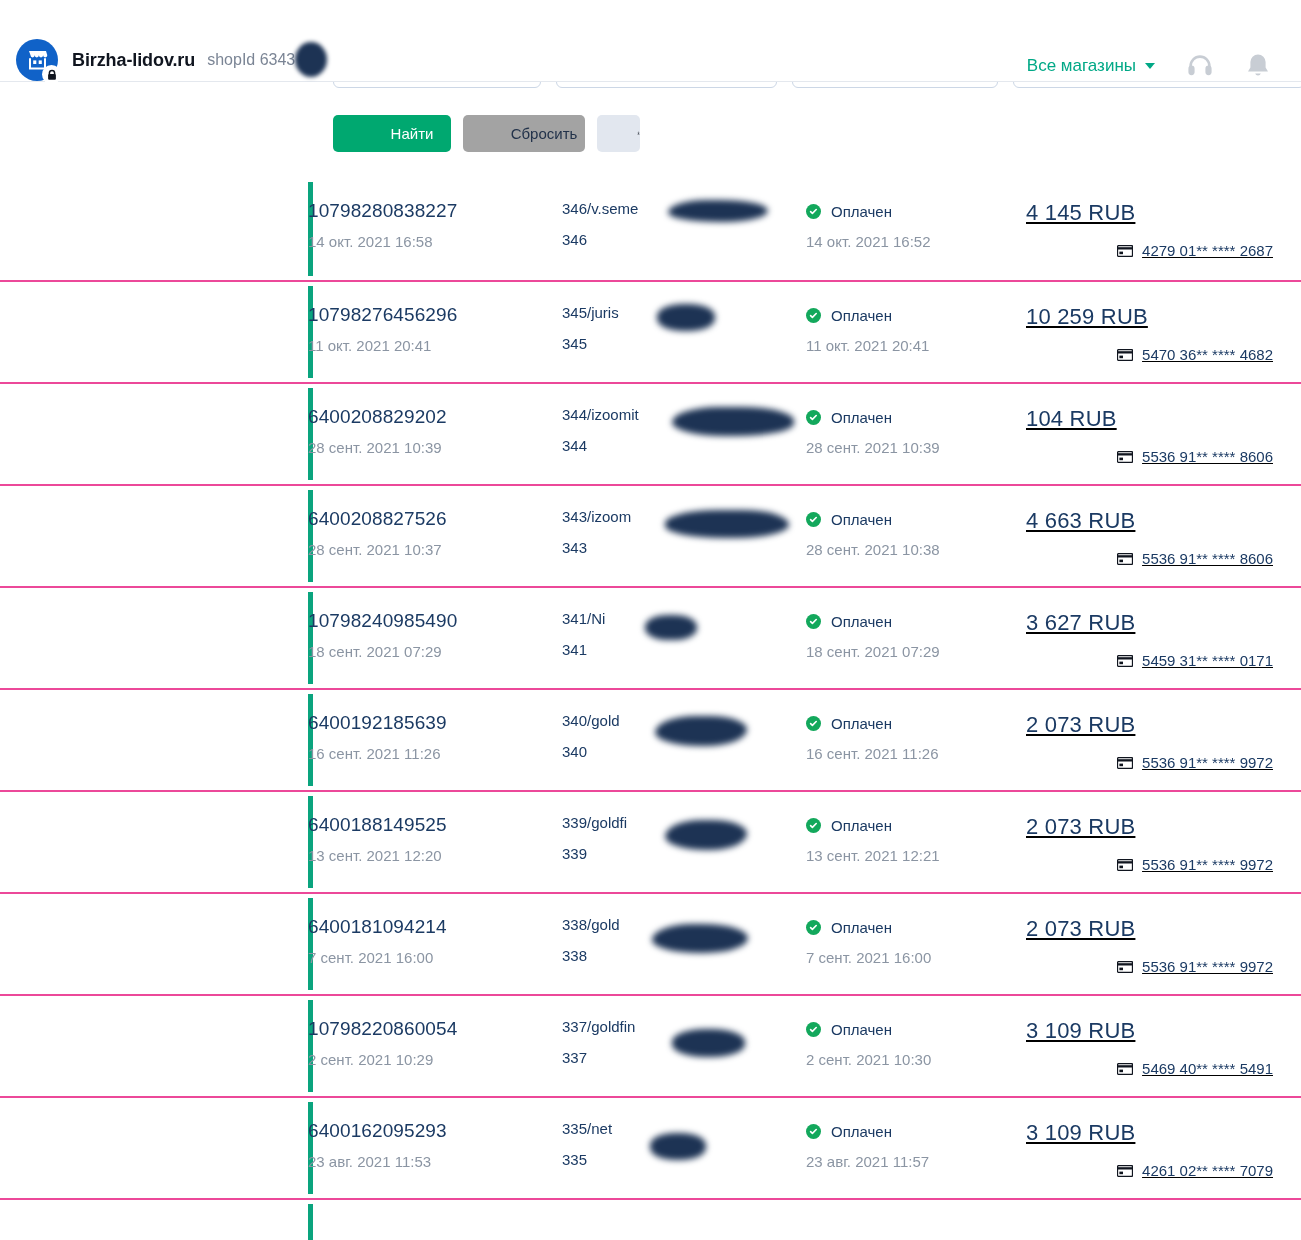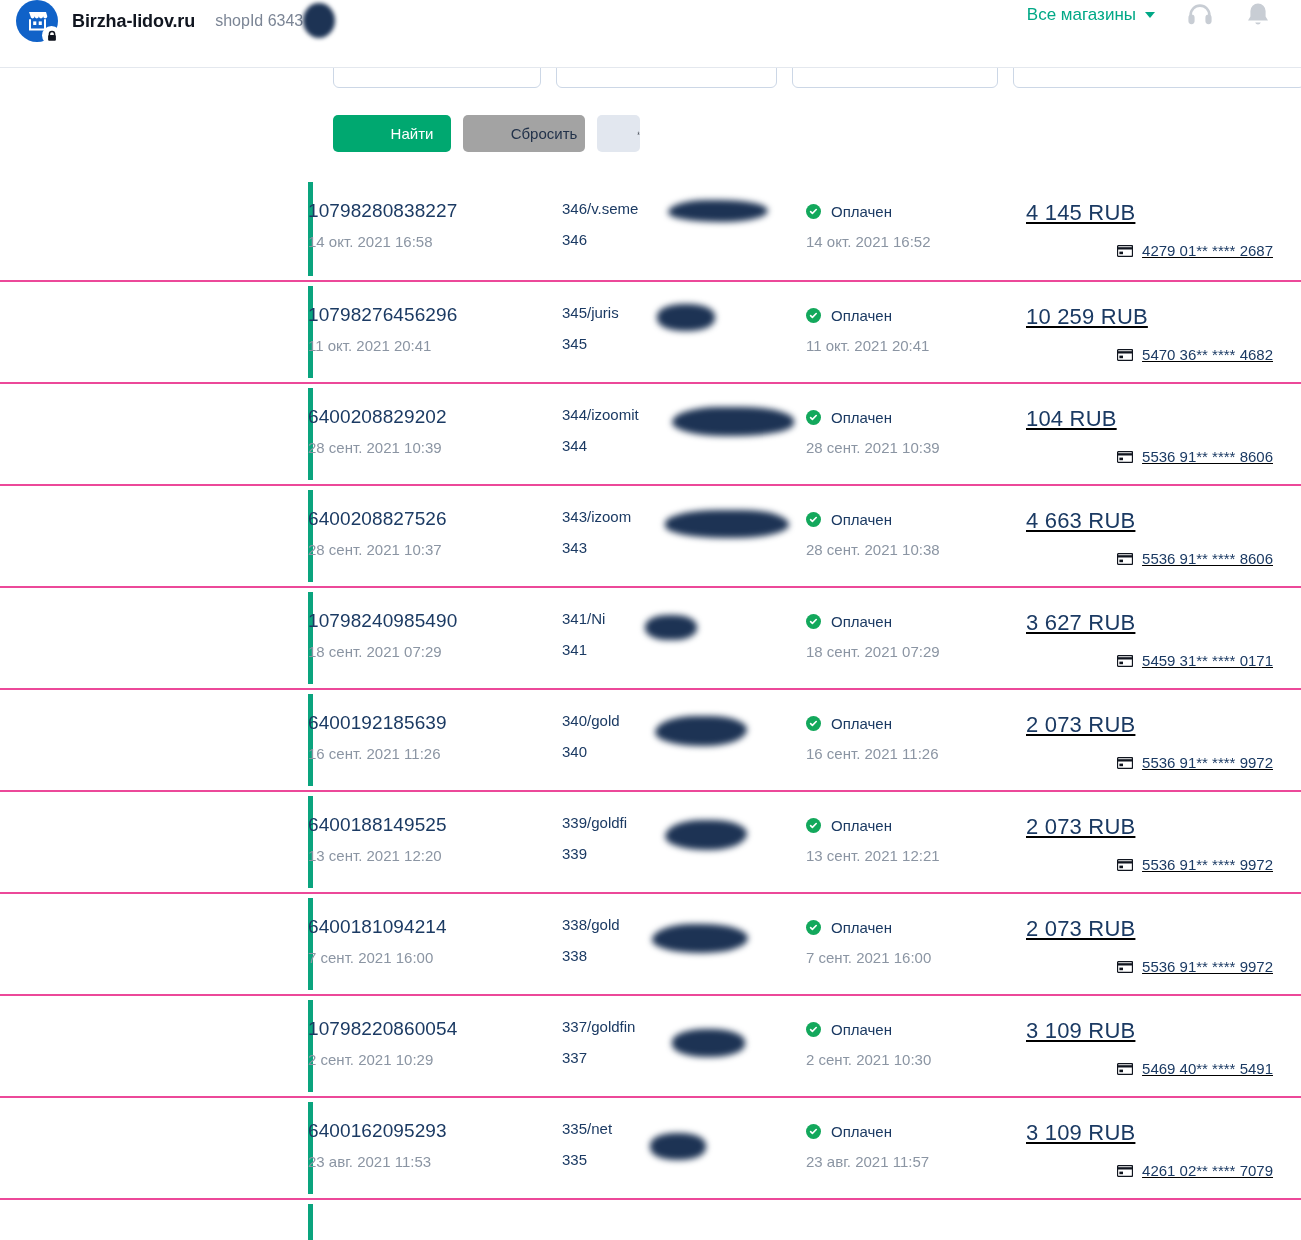--- a/index.html
+++ b/index.html
@@ -80,28 +80,28 @@
   .btn-icon {
     width: 43px;
     background: #e2e7ef;
     color: #10151f;
   }
   .dl-icon { display: block; }
 
   
   #header {
     position: absolute;
-    left: 0; top: 0;
+    left: 0; top: 14px;
     width: 1301px;
     height: 68px;
     background: #ffffff;
     border-bottom: 1px solid #e4e8ee;
     z-index: 40;
     display: flex;
-    align-items: flex-start;
+    align-items: flex-end;
   }
   .brand {
     display: flex;
     align-items: center;
     margin-left: 16px;
   }
   .logo-wrap {
     position: relative;
     width: 42px;
     height: 42px;
@@ -129,21 +129,21 @@
     justify-content: center;
   }
   .brand-name {
     margin-left: 14px;
     font-size: 18px;
     font-weight: bold;
     color: #10151f;
     letter-spacing: -0.1px;
   }
   .shop-id {
-    margin-left: 20px;
+    margin-left: 12px;
     font-size: 16px;
     color: #7b8595;
     position: relative;
   }
   .shop-id-blob {
     position: absolute;
     left: 88px;
     top: -9px;
     width: 32px;
     height: 35px;

